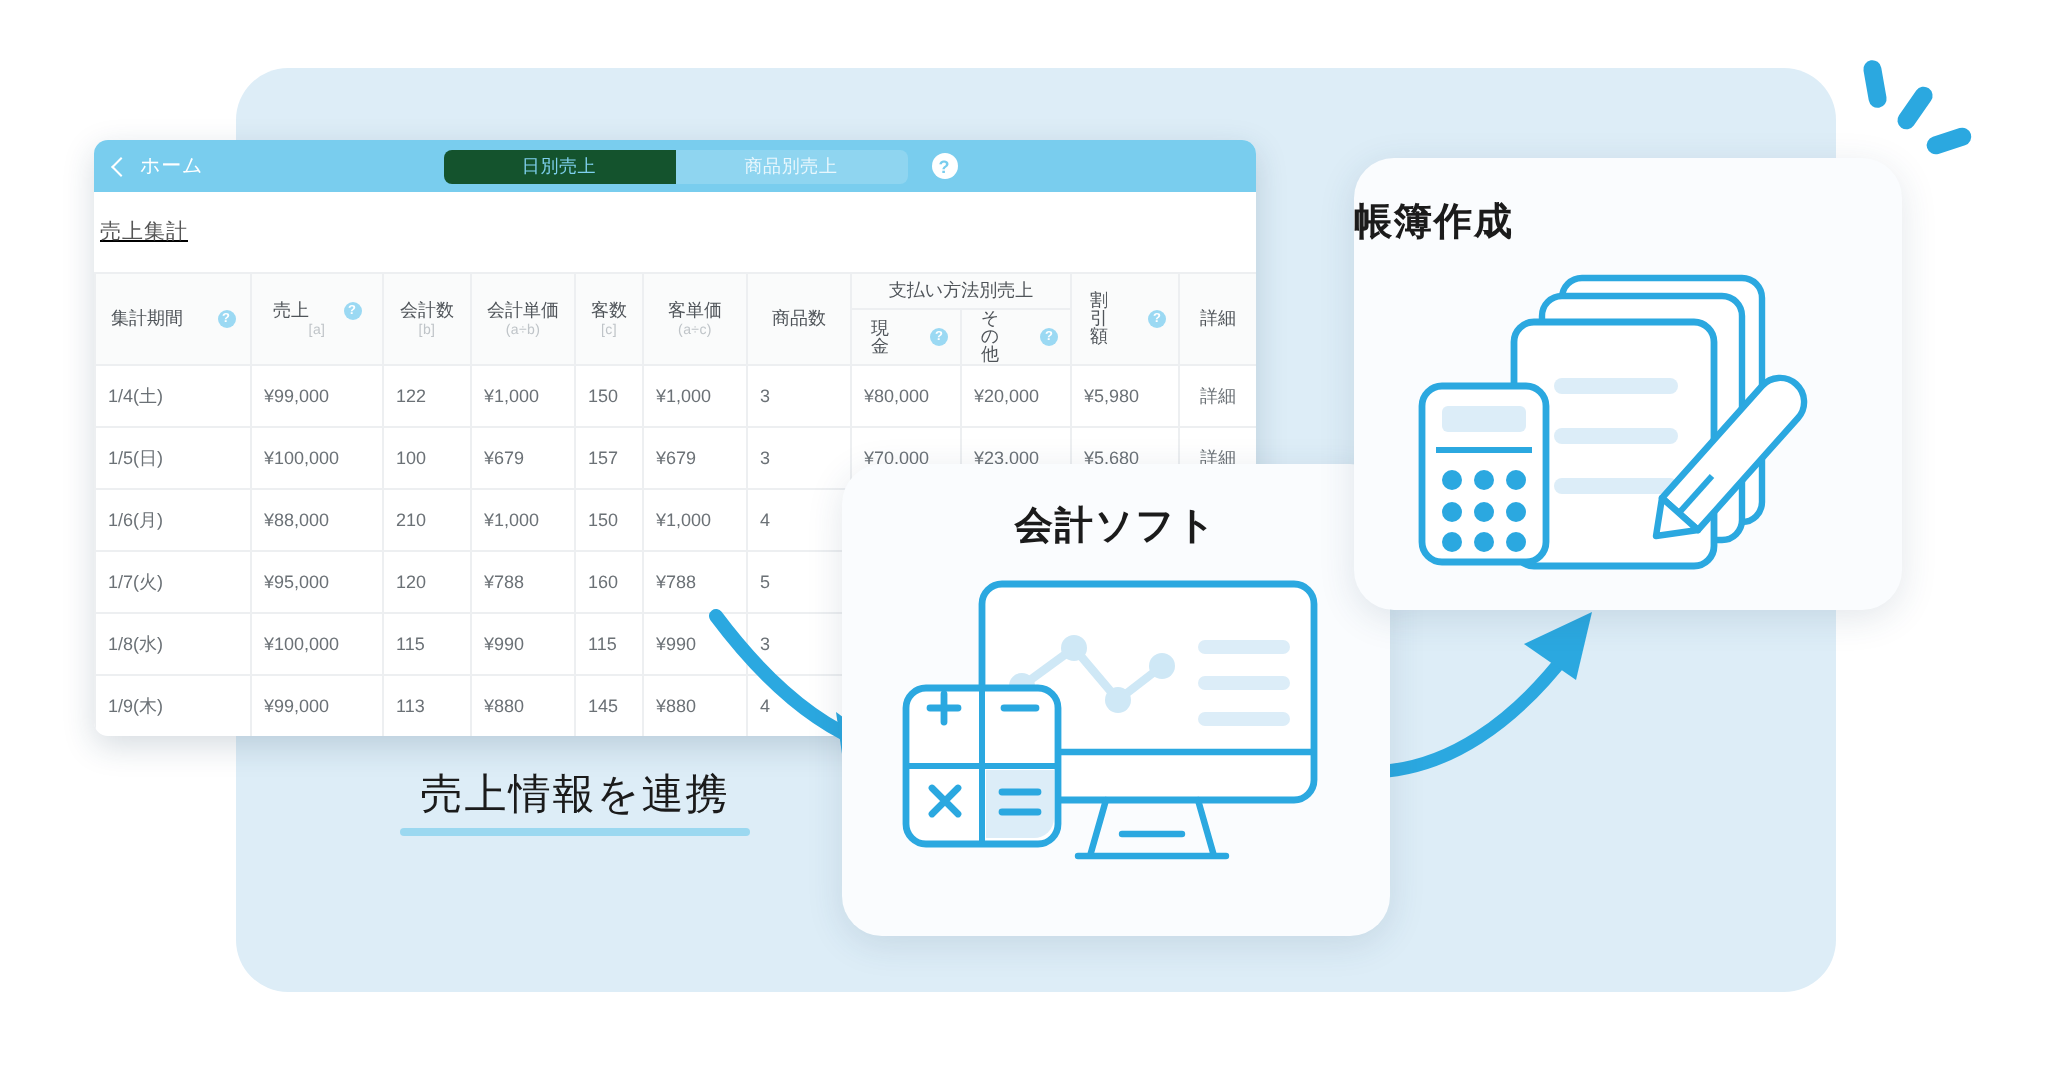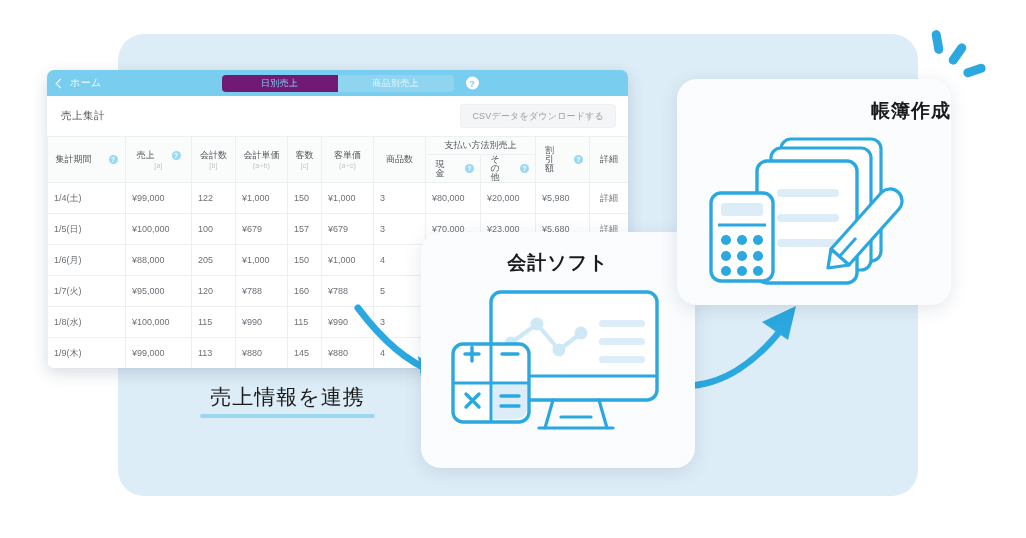--- a/index.html
+++ b/index.html
@@ -31,29 +31,29 @@
   }
   #app-header{
     height:26px;background:#79CDEE;display:flex;align-items:center;
     padding:0 10px;position:relative;
   }
   .back-link{display:flex;align-items:center;gap:5px;color:#fff;font-size:10px;letter-spacing:.4px;}
   .chev{display:inline-block;width:6px;height:6px;border-left:1.6px solid #fff;border-bottom:1.6px solid #fff;transform:rotate(45deg);margin-right:1px;}
   #tabs{position:absolute;left:50%;transform:translateX(-50%);display:flex;
         border-radius:4px;overflow:hidden;width:232px;height:17px;}
   .tab{flex:1;display:flex;align-items:center;justify-content:center;font-size:9px;letter-spacing:.3px;}
-  .tab.active{background:#701a75;color:#7FD0EE;}
+  .tab.active{background:#14532d;color:#7FD0EE;}
   .tab.inactive{background:#8FD5F0;color:#E8F7FD;}
   #help-round{
     position:absolute;left:calc(50% + 128px);top:50%;transform:translateY(-50%);
     width:13px;height:13px;border-radius:50%;background:#fff;color:#79CDEE;
     font-size:9px;font-weight:bold;display:flex;align-items:center;justify-content:center;
   }
 
-  #table-toolbar{height:40px;display:flex;align-items:center;padding:0 14px;position:relative;}
+  #table-toolbar{height:40px;display:flex;align-items:center;padding:0 3px;position:relative;text-decoration:underline;}
   #sum-title{font-size:10.5px;color:#555;letter-spacing:.5px;}
   #csv-btn{
     position:absolute;right:12px;top:8px;height:22px;padding:0 11px;
     display:flex;align-items:center;background:#F4F5F6;border:1px solid #EDEFF0;
     border-radius:3px;color:#9AA0A6;font-size:9px;letter-spacing:.2px;
   }
 
   table.sales{width:100%;border-collapse:collapse;table-layout:fixed;}
   table.sales th,table.sales td{
     border:1px solid #EDEFF1;font-weight:normal;color:#6B7176;
@@ -83,21 +83,21 @@
   }
   #soft-art{position:absolute;left:28px;top:56px;width:220px;height:160px;}
 
   
   #book-card{
     position:absolute;left:677px;top:79px;width:274px;height:226px;
     background:#FAFCFE;border-radius:20px;
     box-shadow:0 4px 18px rgba(40,70,100,.13);
   }
   #book-title{
-    position:absolute;top:19px;left:0;width:100%;text-align:right;
+    position:absolute;top:19px;left:0;width:100%;text-align:left;
     font-size:19px;font-weight:bold;color:#1B1B1B;letter-spacing:1px;
   }
   #book-art{position:absolute;left:32px;top:52px;width:215px;height:155px;}
 
   
   #link-caption{
     position:absolute;left:200px;top:383px;width:175px;text-align:center;
   }
   #link-caption .txt{font-size:21px;font-weight:normal;color:#1B1B1B;letter-spacing:1px;}
   #link-caption .rule{margin-top:3px;height:4px;background:#9BD8F0;border-radius:2px;}
@@ -126,21 +126,20 @@
     </div>
     <div id="tabs">
       <div class="tab active">日別売上</div>
       <div class="tab inactive">商品別売上</div>
     </div>
     <div id="help-round">?</div>
   </div>
 
   <div id="table-toolbar">
     <div id="sum-title">売上集計</div>
-    <div id="csv-btn">CSVデータをダウンロードする</div>
   </div>
 
   <table class="sales">
     <colgroup>
       <col style="width:78px">
         <col style="width:66px">
         <col style="width:44px">
         <col style="width:52px">
       <col style="width:34px">
         <col style="width:52px">
@@ -241,21 +240,21 @@
           <td class="num">¥679</td>
           <td class="num">3</td>
           <td class="num">¥70,000</td>
           <td class="num">¥23,000</td>
           <td class="num">¥5,680</td>
           <td class="detail"><span class="detail-lnk">詳細</span></td>
         </tr>
         <tr class="dim">
           <td class="dt">1/6(月)</td>
           <td class="num">¥88,000</td>
-          <td class="num">205</td>
+          <td class="num">210</td>
           <td class="num">¥1,000</td>
           <td class="num">150</td>
           <td class="num">¥1,000</td>
           <td class="num">4</td>
           <td class="num">¥55,000</td>
           <td class="num">¥19,000</td>
           <td class="num">¥4,780</td>
           <td class="detail"><span class="detail-lnk">詳細</span></td>
         </tr>
         <tr class="dim">

